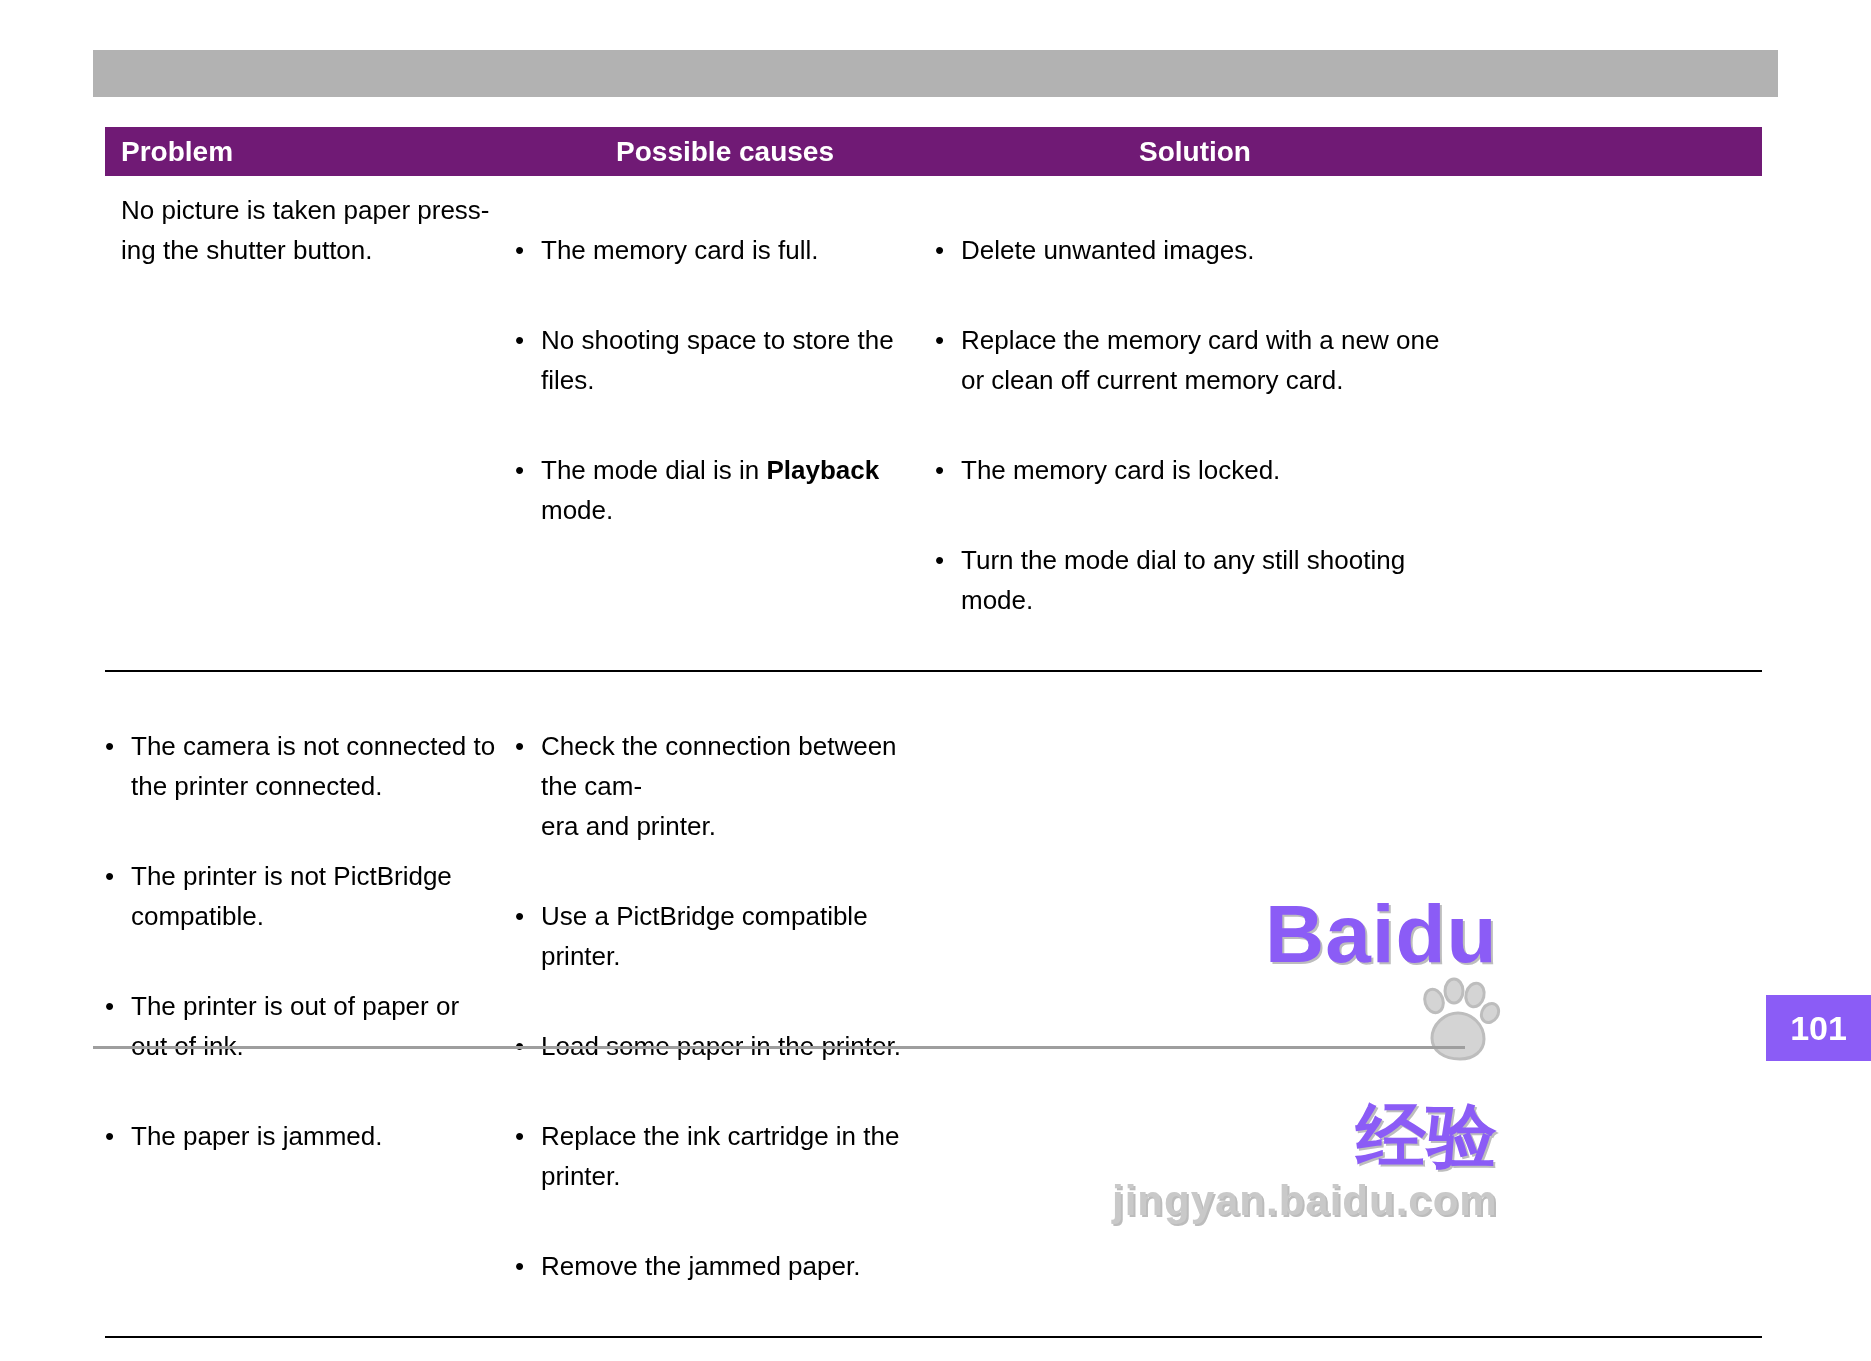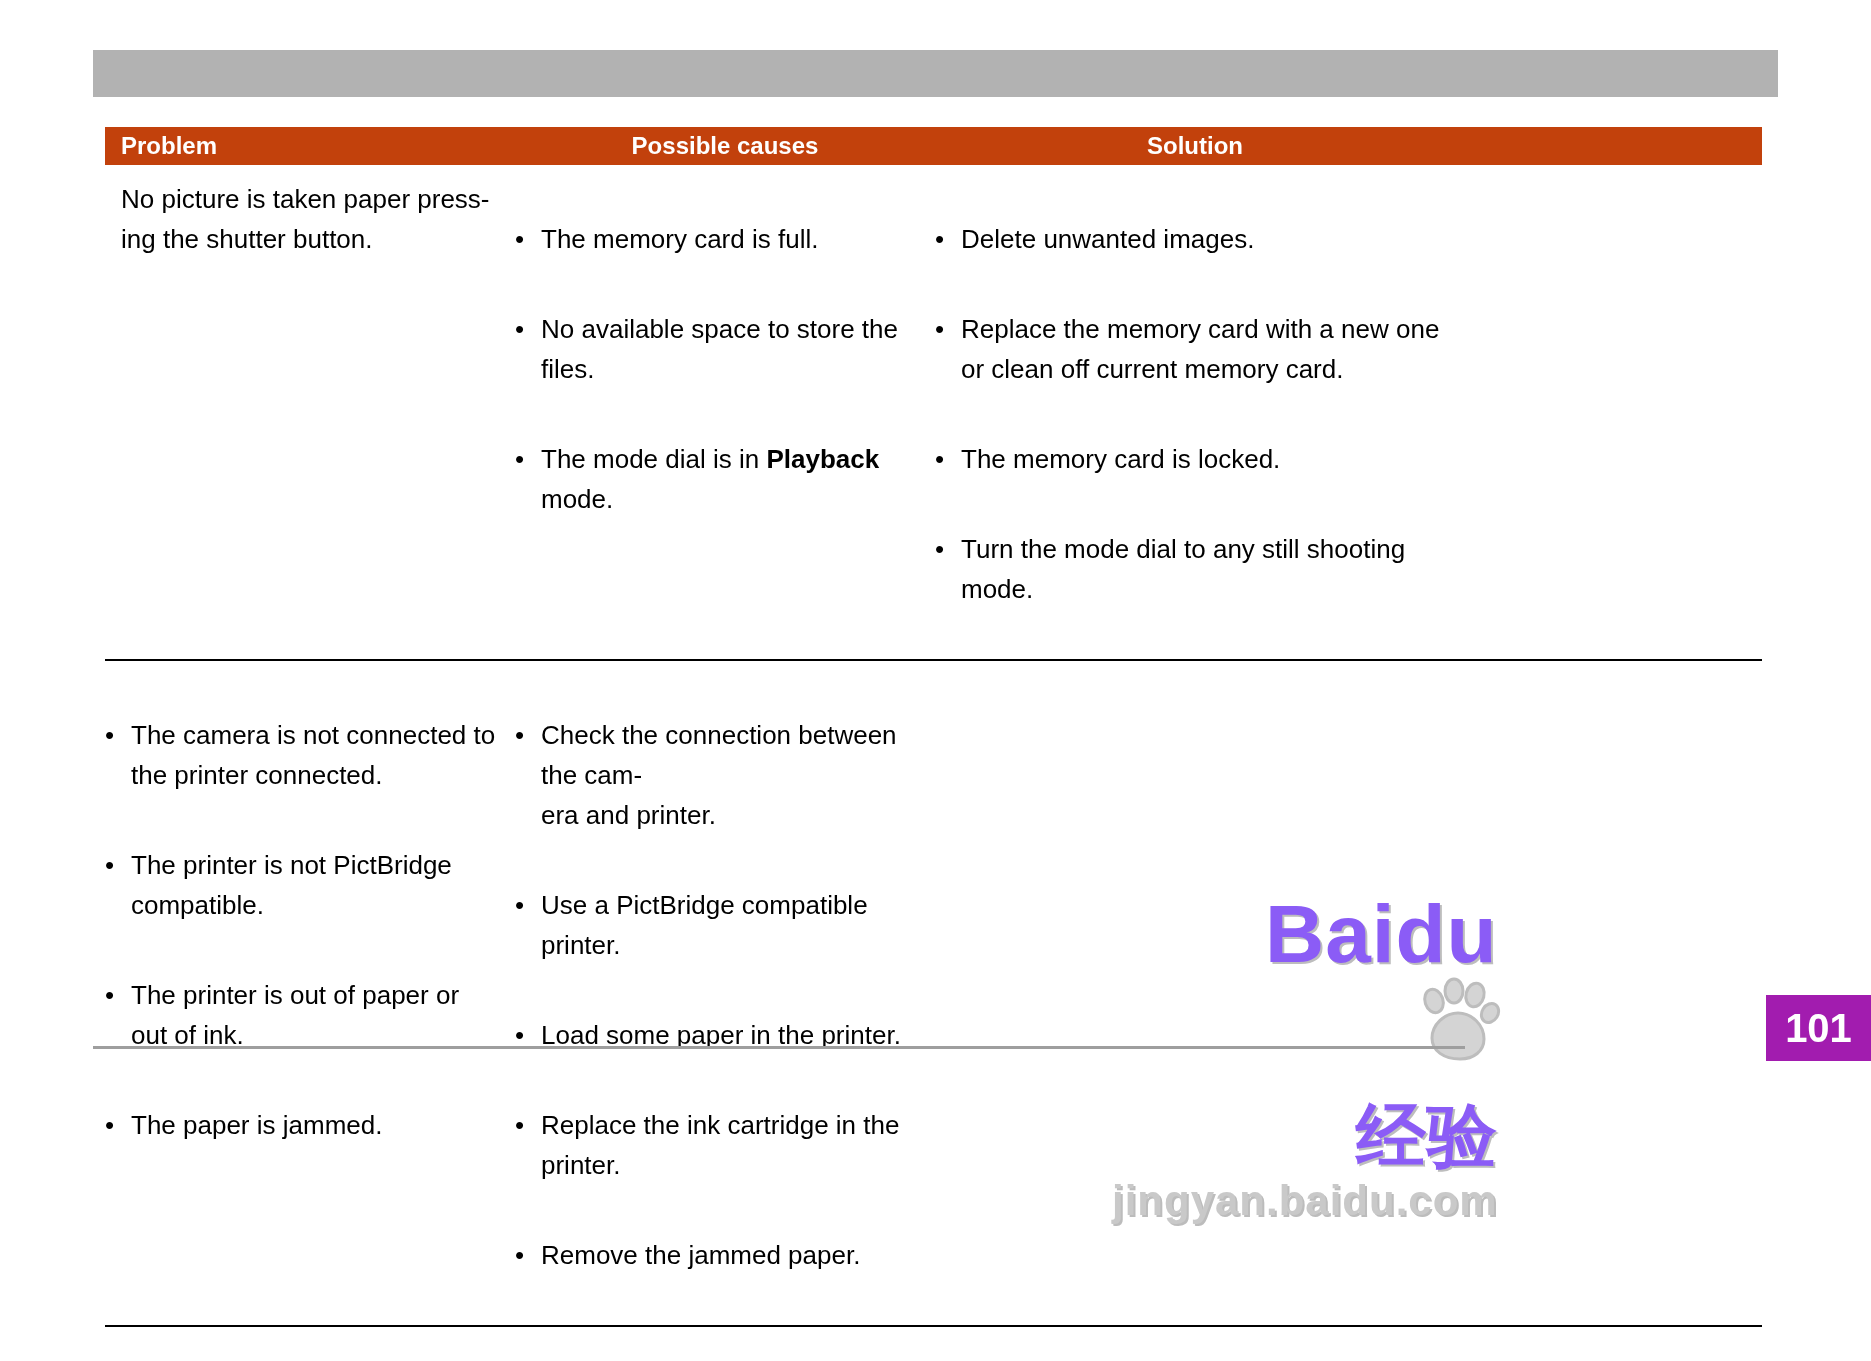--- a/index.html
+++ b/index.html
@@ -24,26 +24,26 @@
 
   
   .trouble-table {
     position: absolute;
     left: 105px; top: 127px;
     width: 1657px;
   }
   .thead {
     display: grid;
     grid-template-columns: 410px 420px 827px;
-    background: #c2410c;
+    background: #701a75;
     color: #ffffff;
-    height: 38px;
+    height: 49px;
     align-items: center;
     font-weight: bold;
-    font-size: 24px;
+    font-size: 28px;
   }
   .th-problem { padding-left: 16px; }
   .th-causes { text-align: center; }
   .th-solution-inner { display: inline-block; width: 520px; text-align: center; }
 
   .trow {
     display: grid;
     grid-template-columns: 410px 420px 827px;
     border-bottom: 2px solid #000000;
     padding: 12px 0 10px 0;
@@ -118,26 +118,26 @@
     width: 1372px; height: 3px;
     background: #9e9e9e;
     z-index: 2;
   }
 
   
   .page-number-box {
     position: absolute;
     left: 1766px; top: 995px;
     width: 105px; height: 66px;
-    background: #a21caf;
+    background: #8b5cf6;
     color: #ffffff;
     display: flex;
     align-items: center;
     justify-content: center;
-    font-size: 40px;
+    font-size: 34px;
     font-weight: bold;
     z-index: 3;
   }
 </style>
 </head>
 <body>
 
 <div class="page">
 
   <div class="top-bar"></div>
@@ -148,21 +148,21 @@
       <div class="th-problem">Problem</div>
       <div class="th-causes">Possible causes</div>
       <div class="th-solution"><span class="th-solution-inner">Solution</span></div>
     </div>
 
     <div class="trow">
       <div class="cell problem-cell">No picture is taken paper press-
 ing the shutter button.</div>
       <ul class="cell bullets causes-cell">
         <li>The memory card is full.</li>
-        <li>No available space to store the
+        <li>No shooting space to store the
 files.</li>
         <li><span>The mode dial is in </span><strong>Playback</strong><span>
 mode.</span></li>
       </ul>
       <ul class="cell bullets solutions-cell">
         <li>Delete unwanted images.</li>
         <li>Replace the memory card with a new one
 or clean off current memory card.</li>
         <li>The memory card is locked.</li>
         <li>Turn the mode dial to any still shooting

